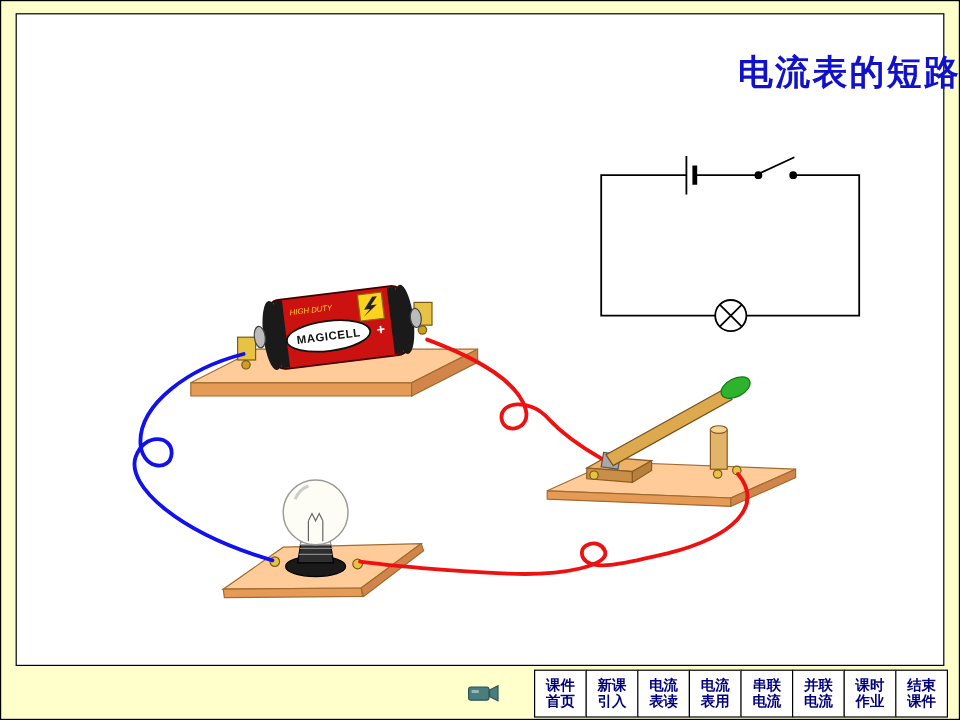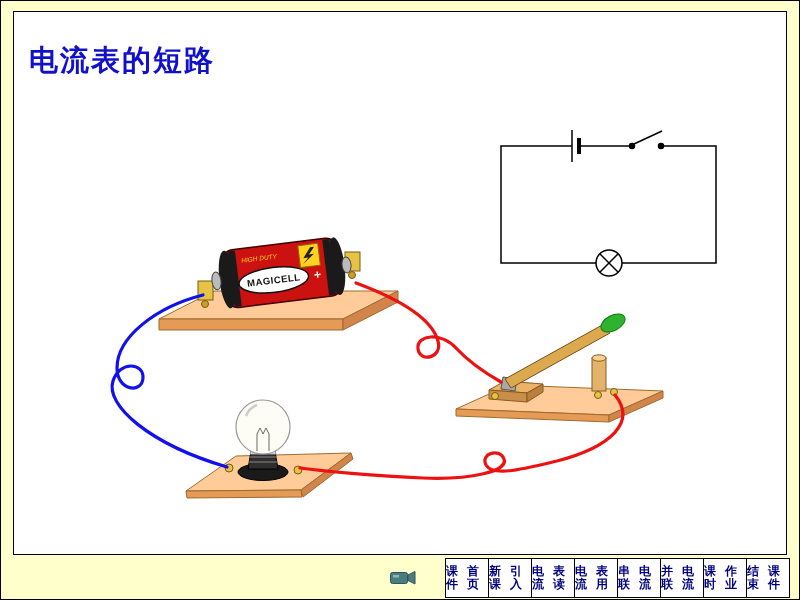--- a/index.html
+++ b/index.html
@@ -1,25 +1,25 @@
 <!DOCTYPE html>
 <html><head>
 <meta charset="utf-8">
 <style>
   * { margin:0; padding:0; box-sizing:border-box; }
   html,body { width:800px; height:600px; }
   body { font-family:"Liberation Sans","DejaVu Sans",sans-serif; background:#FFFFCC; }
   .page { position:relative; width:800px; height:600px; background:#FFFFCC; border:1px solid #000; overflow:hidden; }
   .slide { position:absolute; left:12px; top:10px; width:774px; height:544px; background:#FFFFFF; border:1px solid #000; }
-  .title { position:absolute; left:0; top:40px; width:800px; text-align:left;
+  .title { position:absolute; left:0; top:40px; width:800px; text-align:right;
            font-size:29px; font-weight:bold; color:#1111CC; letter-spacing:2px;padding-left:28px; }
   svg.art { position:absolute; left:0; top:0; width:800px; height:600px; }
   .navbar { position:absolute; left:445px; top:557px; display:flex; }
   .nav-btn { width:44px; height:40px; background:#FFFFFF; border:1px solid #000; margin-left:-1px;
-             display:flex; flex-direction:row; align-items:center; justify-content:center;
+             display:flex; flex-direction:column; align-items:center; justify-content:center;
              font-size:12px; font-weight:bold; color:#00007F; line-height:13px; cursor:pointer; }
   .camera { position:absolute; left:388px; top:568px; }
 </style>
 </head>
 <body>
 
 <div class="page">
 
   <div class="slide"></div>
 

